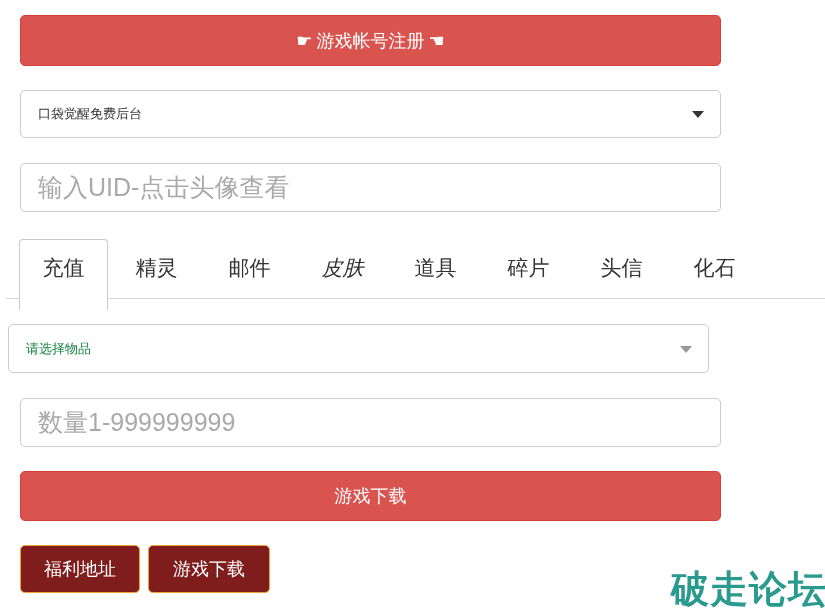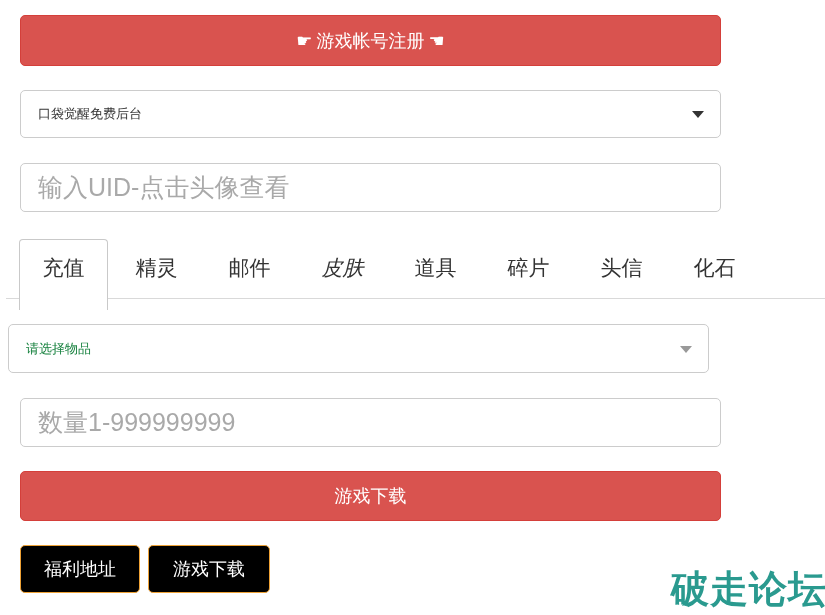--- a/index.html
+++ b/index.html
@@ -55,21 +55,21 @@
     background:#fff; border:1px solid #c9c9c9; border-bottom:none;
     border-radius:4px 4px 0 0; z-index:2;
   }
   .tab:nth-child(3){ left:110px; } .tab:nth-child(4){ left:203px; }
   .tab:nth-child(5){ left:296px;font-style:italic; } .tab:nth-child(6){ left:389px; }
   .tab:nth-child(7){ left:482px;text-align:center; } .tab:nth-child(8){ left:575px; }
   .tab:nth-child(9){ left:668px; }
 
   
   .btn-orange {
-    position:absolute; background:#000000; border:1px solid #eea236; border-radius:5px;
+    position:absolute; background:#7f1d1d; border:1px solid #eea236; border-radius:5px;
     color:#fff; font-size:18px; display:flex; align-items:center; justify-content:center;
     cursor:pointer; top:545px; height:48px;
   }
   .btn-welfare { left:20px; width:120px; }
   .btn-download { left:148px; width:122px; }
 
   
   .watermark {
     position:absolute; right:-2px; top:564px; color:#2a9a8f;
     font-size:38px; font-weight:700; letter-spacing:1px; white-space:nowrap;

